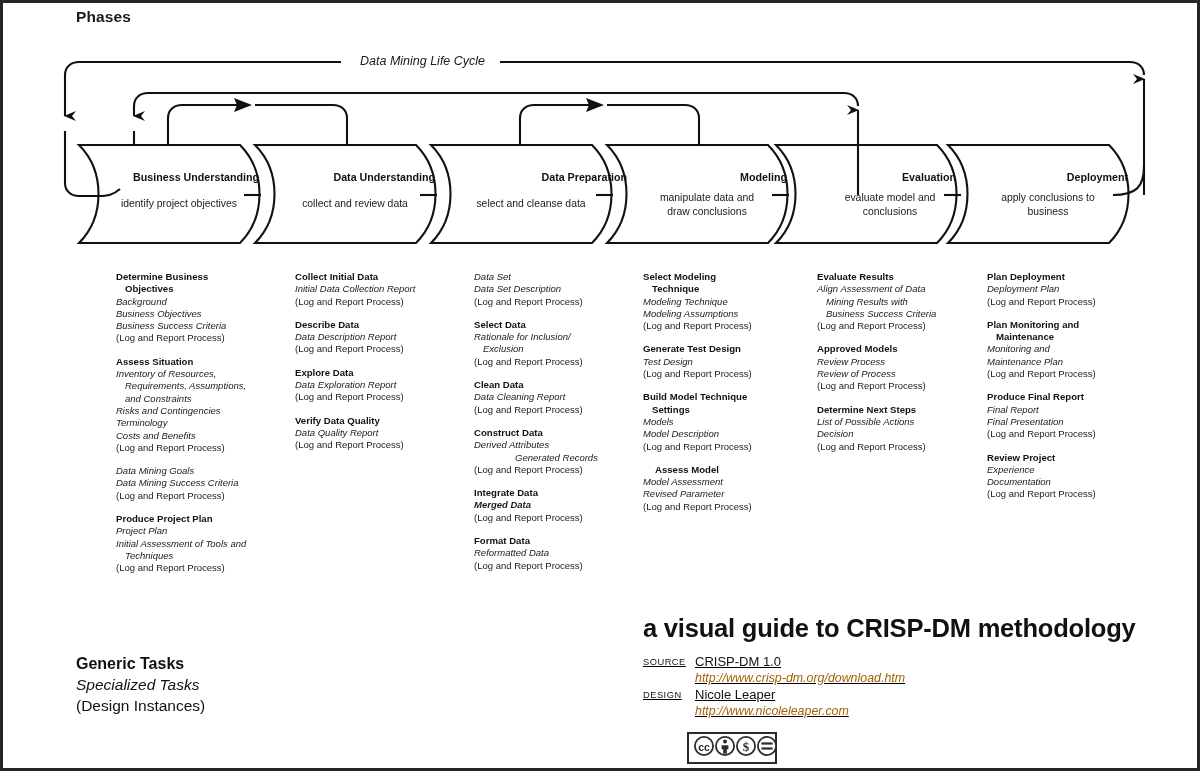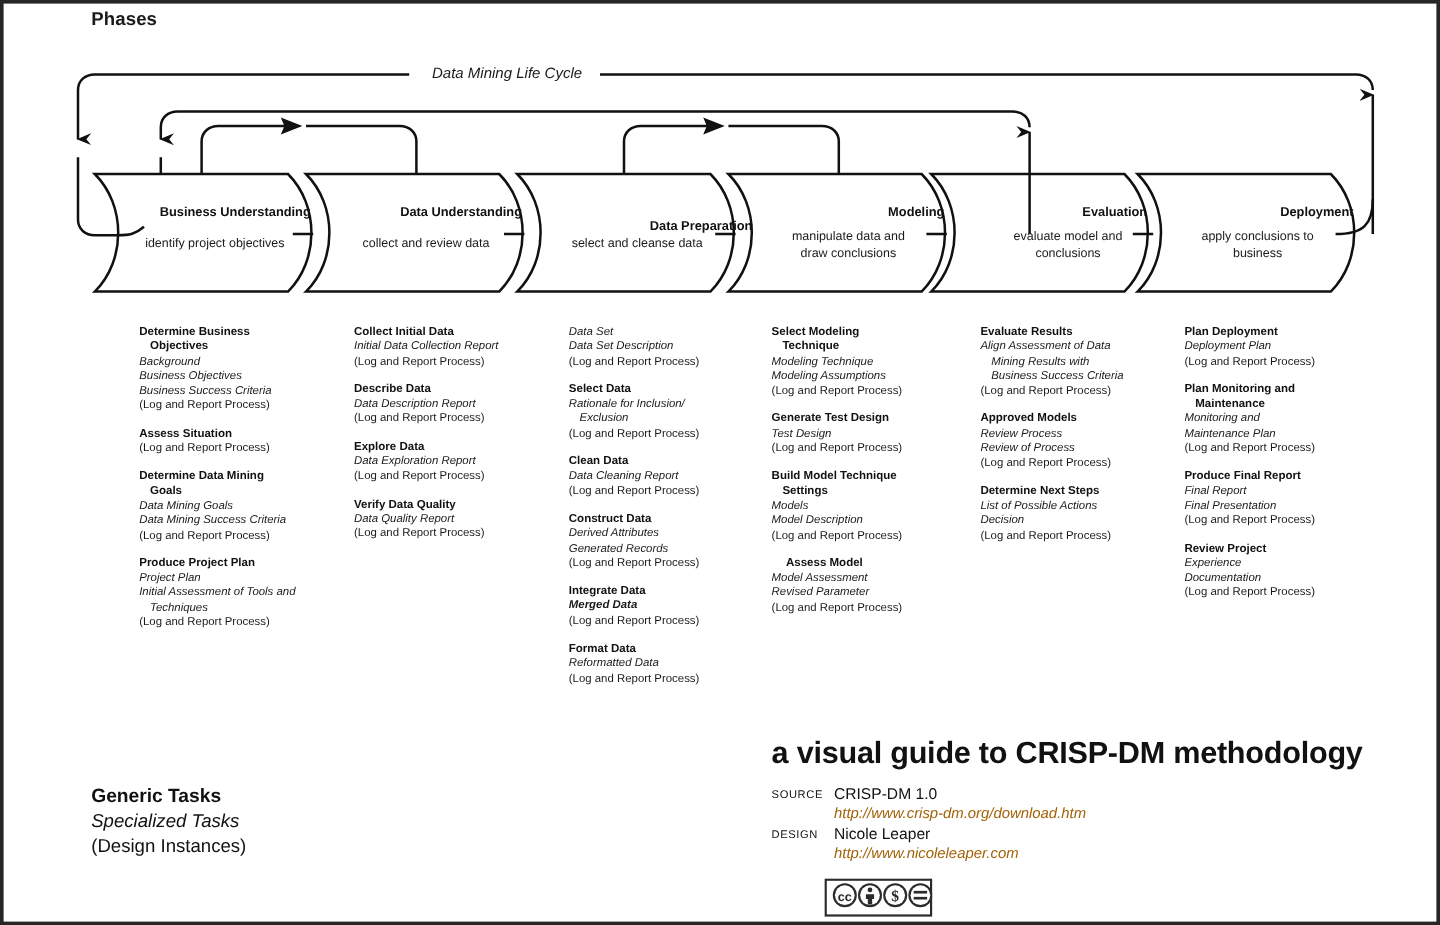--- a/index.html
+++ b/index.html
@@ -66,21 +66,21 @@
   .legend .l1{font-size:16px;font-weight:bold;color:#111;line-height:21px;}
   .legend .l2{font-size:15.5px;font-style:italic;color:#111;line-height:21px;}
   .legend .l3{font-size:15.5px;color:#111;line-height:21px;}
 
   
   .guide-title{
     position:absolute;left:640px;top:611px;
     font-size:25.5px;font-weight:bold;color:#111;letter-spacing:-.2px;
     white-space:nowrap;
   }
-  .credits{position:absolute;left:640px;top:651px;width:470px;}
+  .credits{position:absolute;left:640px;top:651px;width:470px;text-decoration:underline;}
   .cred-row{display:flex;align-items:flex-start;margin-bottom:1px;}
   .cred-key{
     width:52px;flex:0 0 52px;
     font-size:9.3px;color:#111;letter-spacing:.5px;
     padding-top:3px;text-transform:uppercase;
   }
   .cred-vals{flex:1;}
   .cred-main{font-size:13px;color:#111;line-height:16px;}
   .cred-url{font-size:12.4px;font-style:italic;color:#a16207;line-height:16px;}
 
@@ -151,21 +151,21 @@
     </svg>
 
     <div class="lifecycle-label">Data Mining Life Cycle</div>
 
     <div class="phase-name" style="left:96px;top:168px;width:160px;">Business Understanding</div>
     <div class="phase-desc" style="left:96px;top:194px;width:160px;">identify project objectives</div>
 
     <div class="phase-name" style="left:272px;top:168px;width:160px;">Data Understanding</div>
     <div class="phase-desc" style="left:272px;top:194px;width:160px;">collect and review data</div>
 
-    <div class="phase-name" style="left:448px;top:180px;width:176px;">Data Preparation</div>
+    <div class="phase-name" style="left:448px;top:168px;width:176px;">Data Preparation</div>
     <div class="phase-desc" style="left:448px;top:194px;width:160px;">select and cleanse data</div>
 
     <div class="phase-name" style="left:624px;top:168px;width:160px;">Modeling</div>
     <div class="phase-desc" style="left:624px;top:188px;width:160px;">
         <span style="display:block">manipulate data and</span>
         <span style="display:block">draw conclusions</span>
       </div>
 
     <div class="phase-name" style="left:793px;top:168px;width:160px;">Evaluation</div>
     <div class="phase-desc" style="left:793px;top:188px;width:188px;">
@@ -189,27 +189,31 @@
             <span style="display: block;">Background</span>
             <span style="display: block;">Business Objectives</span>
             <span style="display: block;">Business Success Criteria</span>
           </div>
           <div class="t-log">(Log and Report Process)</div>
         </div>
         <div class="task-group">
           <div class="t-head">
             <span style="display: block;">Assess Situation</span>
           </div>
-          <div class="t-log">(Log and Report Process)</div>
-        </div>
-        <div class="task-group">
-          <div class="t-head">
-            <span style="display: block;">Determine Data Mining</span>
-            <span class="ind">Goals</span>
-          </div>
+          <div class="t-out">
+            <span style="display: block;">Inventory of Resources,</span>
+            <span class="ind">Requirements, Assumptions,</span>
+            <span class="ind">and Constraints</span>
+            <span style="display: block;">Risks and Contingencies</span>
+            <span style="display: block;">Terminology</span>
+            <span style="display: block;">Costs and Benefits</span>
+          </div>
+          <div class="t-log">(Log and Report Process)</div>
+        </div>
+        <div class="task-group">
           <div class="t-out">
             <span style="display: block;">Data Mining Goals</span>
             <span style="display: block;">Data Mining Success Criteria</span>
           </div>
           <div class="t-log">(Log and Report Process)</div>
         </div>
         <div class="task-group">
           <div class="t-head">
             <span style="display: block;">Produce Project Plan</span>
           </div>
@@ -285,21 +289,21 @@
             <span style="display: block;">Data Cleaning Report</span>
           </div>
           <div class="t-log">(Log and Report Process)</div>
         </div>
         <div class="task-group">
           <div class="t-head">
             <span style="display: block;">Construct Data</span>
           </div>
           <div class="t-out">
             <span style="display: block;">Derived Attributes</span>
-            <span style="display: block;">Generated Records</span>
+            <span style="display: block; margin-left: 41px;">Generated Records</span>
           </div>
           <div class="t-log">(Log and Report Process)</div>
         </div>
         <div class="task-group">
           <div class="t-head">
             <span style="display: block;">Integrate Data</span>
           </div>
           <div class="t-out">
             <span style="display: block; font-weight: bold;">Merged Data</span>
           </div>

